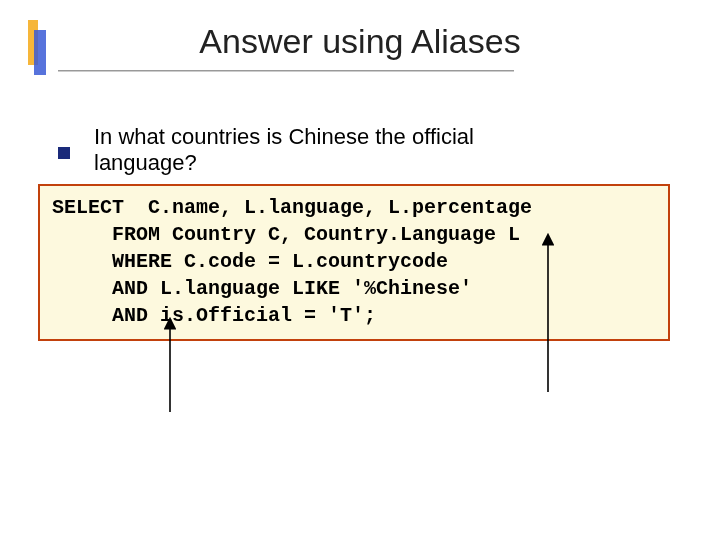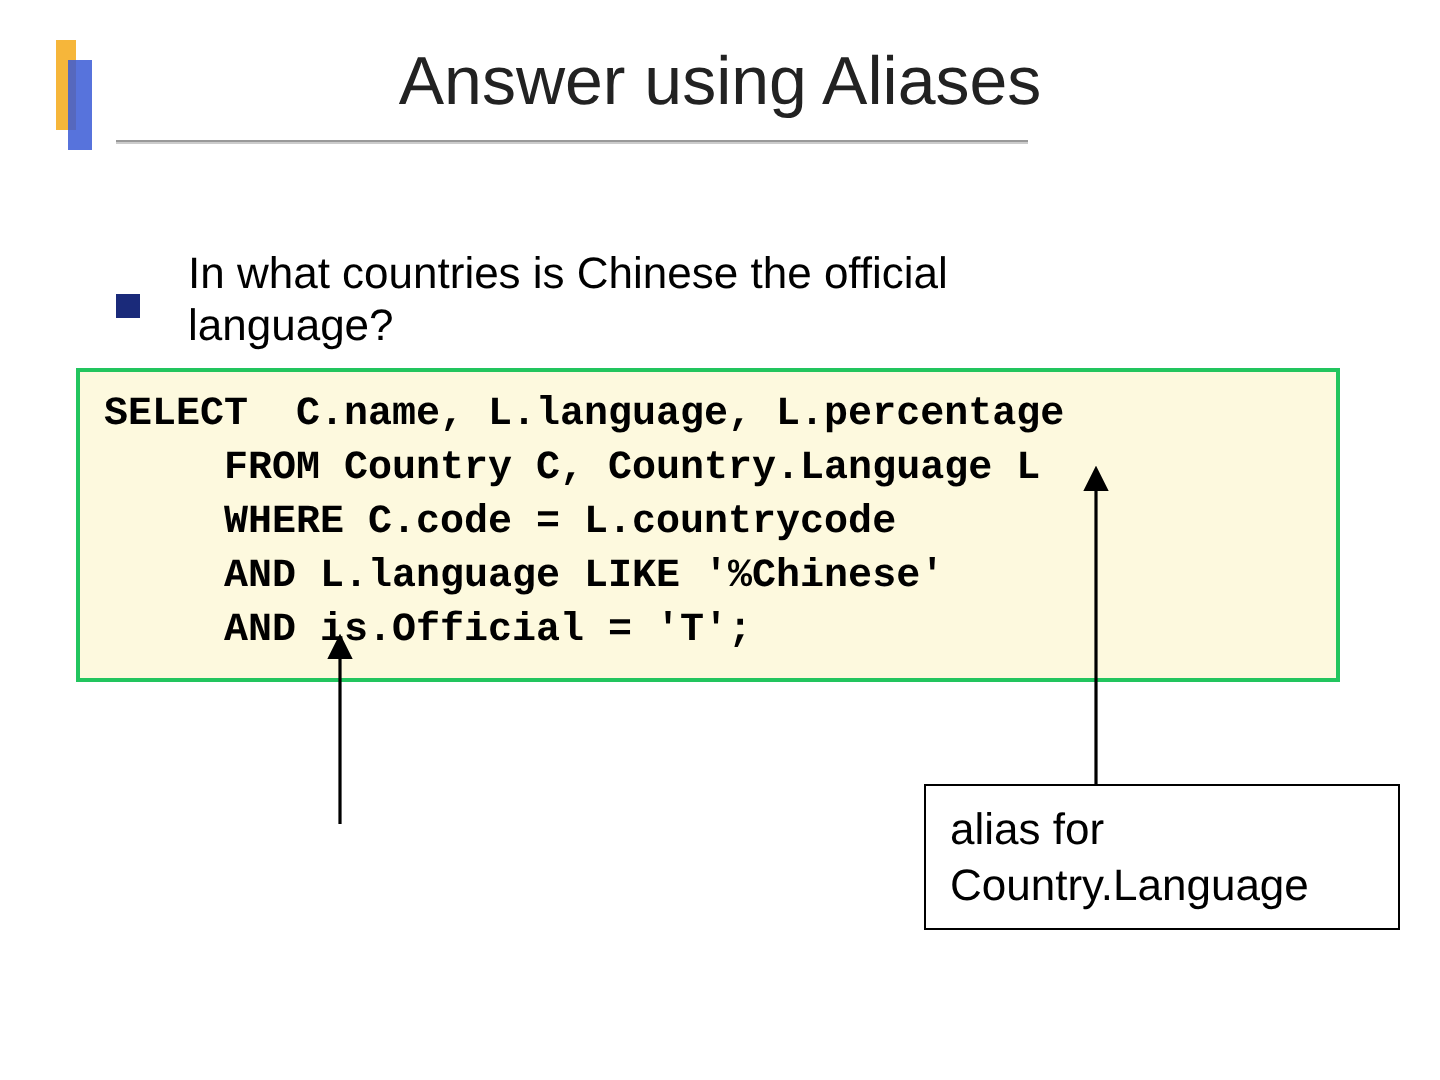--- a/index.html
+++ b/index.html
@@ -83,21 +83,21 @@
     font-size: 22px;
     color: #000;
   }
   .code-box {
     position: absolute;
     left: 38px;
     top: 184px;
     width: 632px;
     padding: 8px 12px 10px 12px;
     background: #fdf9de;
-    border: 2px solid #22c55e;
+    border: 2px solid #c2410c;
     box-sizing: border-box;
     font-family: "Courier New", Courier, monospace;
     font-size: 20px;
     font-weight: bold;
     line-height: 1.35;
     white-space: pre;
     color: #000;
   }
   .note-box {
     position: absolute;
@@ -145,21 +145,20 @@
     <div class="bullet-mark"></div>
     <div class="bullet-text">In what countries is Chinese the official language?</div>
   </div>
 
   <div class="code-box"><span>SELECT  </span><span>C.name, L.language, L.percentage</span>
 <span>     FROM Country C, Country.Language L</span>
 <span>     WHERE C.code = L.countrycode</span>
 <span>     AND L.language LIKE '%Chinese'</span>
 <span>     AND is.Official = 'T';</span></div>
 
-  <div id="note-right" class="note-box">alias for Country.Language</div>
 
   <svg class="arrows" xmlns="http://www.w3.org/2000/svg">
     <defs>
       <marker id="arrowhead" markerWidth="8" markerHeight="8" refX="6" refY="4" orient="auto">
         <path d="M0,0 L8,4 L0,8 Z" fill="#000"></path>
       </marker>
     </defs>
 
     <line x1="170" y1="412" x2="170" y2="320" stroke="#000" stroke-width="1.6" marker-end="url(#arrowhead)"></line>
 

